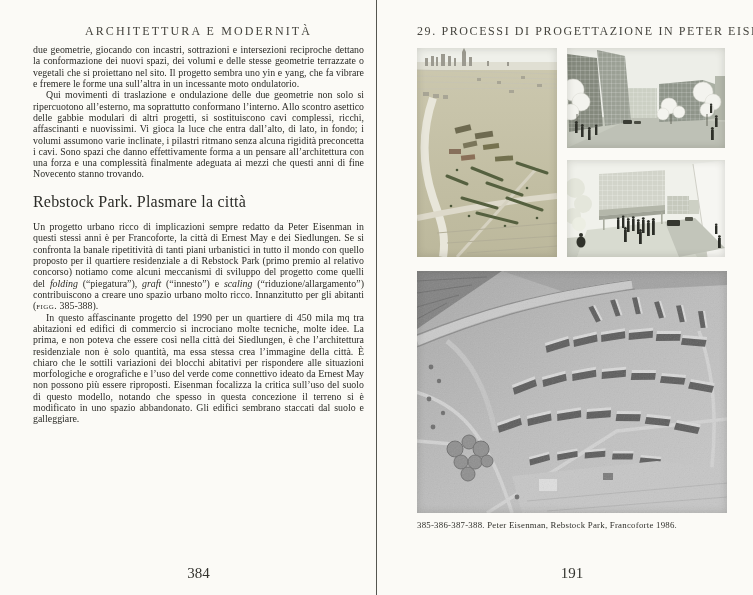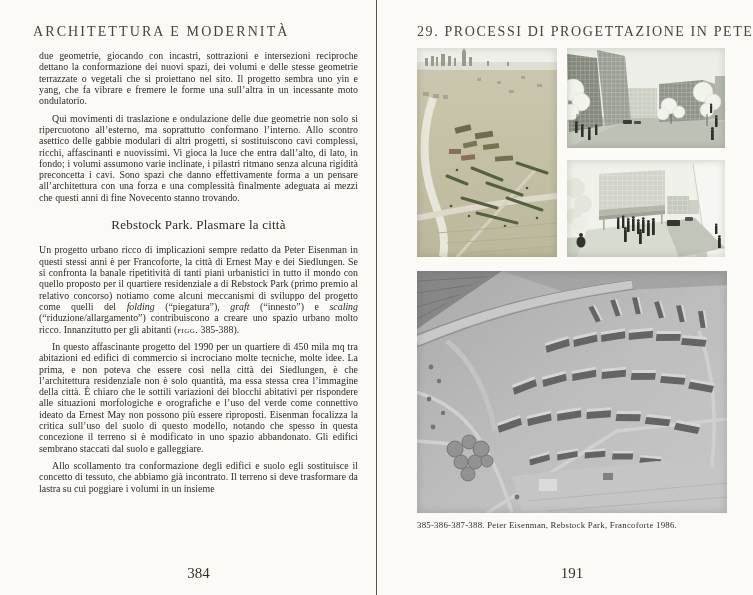--- a/index.html
+++ b/index.html
@@ -6,35 +6,35 @@
   body{
     width:753px;height:595px;position:relative;overflow:hidden;
     background:#fbfaf6;
     font-family:"Liberation Serif","DejaVu Serif",serif;
     color:#2b2b27;
     -webkit-font-smoothing:antialiased;
   }
   .gutter{position:absolute;left:376px;top:0;width:1.4px;height:595px;background:#555550;}
   
   .running-head{
-    position:absolute;top:24px;font-size:14px;letter-spacing:2.1px;
-    color:#45443e;text-align:left;white-space:nowrap;
+    position:absolute;top:24px;font-size:12px;letter-spacing:2.1px;
+    color:#45443e;text-align:center;white-space:nowrap;
   }
   .running-head.left{left:33px;width:331px;}
   .running-head.right{left:417px;width:310px;letter-spacing:1.6px;}
   .text-column{
     position:absolute;left:33px;top:44px;width:331px;
     font-size:9.9px;line-height:11.32px;text-align:justify;
   }
-  .para{margin:6px;}
+  .para{margin:0;}
   .para.indent{text-indent:13px;}
   .italic{font-style:italic;}
   .smallcaps{font-variant:small-caps;letter-spacing:.4px;}
   .sec-heading{
-    text-align:center;font-size:13px;letter-spacing:.2px;
+    font-size:16px;letter-spacing:.2px;
     margin:16px 0 14px 0;text-indent:0;
   }
   .page-number{
     position:absolute;top:565px;font-size:15px;text-align:center;color:#33332e;
   }
   .page-number.left{left:33px;width:331px;}
   .page-number.right{left:417px;width:310px;}
   
   .figure{position:absolute;overflow:hidden;}
   .figure svg{display:block;}
@@ -54,21 +54,20 @@
 <div class="gutter"></div>
 
 <div class="running-head left">ARCHITETTURA E MODERNITÀ</div>
 
 <div class="text-column">
     <p class="para"><span>due geometrie, giocando con incastri, sottrazioni e intersezioni reciproche dettano la conformazione dei nuovi spazi, dei volumi e delle stesse geometrie terrazzate o vegetali che si proiettano nel sito. Il progetto sembra uno yin e yang, che fa vibrare e fremere le forme una sull’altra in un incessante moto ondulatorio.</span></p>
     <p class="para indent"><span>Qui movimenti di traslazione e ondulazione delle due geometrie non solo si ripercuotono all’esterno, ma soprattutto conformano l’interno. Allo scontro asettico delle gabbie modulari di altri progetti, si sostituiscono cavi complessi, ricchi, affascinanti e nuovissimi. Vi gioca la luce che entra dall’alto, di lato, in fondo; i volumi assumono varie inclinate, i pilastri ritmano senza alcuna rigidità preconcetta i cavi. Sono spazi che danno effettivamente forma a un pensare all’architettura con una forza e una complessità finalmente adeguata ai mezzi che questi anni di fine Novecento stanno trovando.</span></p>
     <div class="sec-heading">Rebstock Park. Plasmare la città</div>
     <p class="para"><span>Un progetto urbano ricco di implicazioni sempre redatto da Peter Eisenman in questi stessi anni è per Francoforte, la città di Ernest May e dei Siedlungen. Se si confronta la banale ripetitività di tanti piani urbanistici in tutto il mondo con quello proposto per il quartiere residenziale a di Rebstock Park (primo premio al relativo concorso) notiamo come alcuni meccanismi di sviluppo del progetto come quelli del </span><span class="italic">folding</span><span> (“piegatura”), </span><span class="italic">graft</span><span> (“innesto”) e </span><span class="italic">scaling</span><span> (“riduzione/allargamento”) contribuiscono a creare uno spazio urbano molto ricco. Innanzitutto per gli abitanti (</span><span class="smallcaps">figg.</span><span> 385-388).</span></p>
     <p class="para indent"><span>In questo affascinante progetto del 1990 per un quartiere di 450 mila mq tra abitazioni ed edifici di commercio si incrociano molte tecniche, molte idee. La prima, e non poteva che essere così nella città dei Siedlungen, è che l’architettura residenziale non è solo quantità, ma essa stessa crea l’immagine della città. È chiaro che le sottili variazioni dei blocchi abitativi per rispondere alle situazioni morfologiche e orografiche e l’uso del verde come connettivo ideato da Ernest May non possono più essere riproposti. Eisenman focalizza la critica sull’uso del suolo di questo modello, notando che spesso in questa concezione il terreno si è modificato in uno spazio abbandonato. Gli edifici sembrano staccati dal suolo e galleggiare.</span></p>
-    <p class="para indent"><span>Allo scollamento tra conformazione degli edifici e suolo egli sostituisce il concetto di tessuto, che abbiamo già incontrato. Il terreno si deve trasformare da lastra su cui poggiare i volumi in un insieme</span></p>
   </div>
 
 <div class="page-number left">384</div>
 
 <div class="running-head right">29. PROCESSI DI PROGETTAZIONE IN PETER EISENMAN</div>
 
 <div class="figure" id="fig385" title="aerial perspective rendering of Rebstock Park site with Frankfurt skyline">
 <svg width="140" height="209" viewBox="0 0 140 209" xmlns="http://www.w3.org/2000/svg">
   <defs>
     <linearGradient id="terr385" x1="0" y1="0" x2="0" y2="1">

